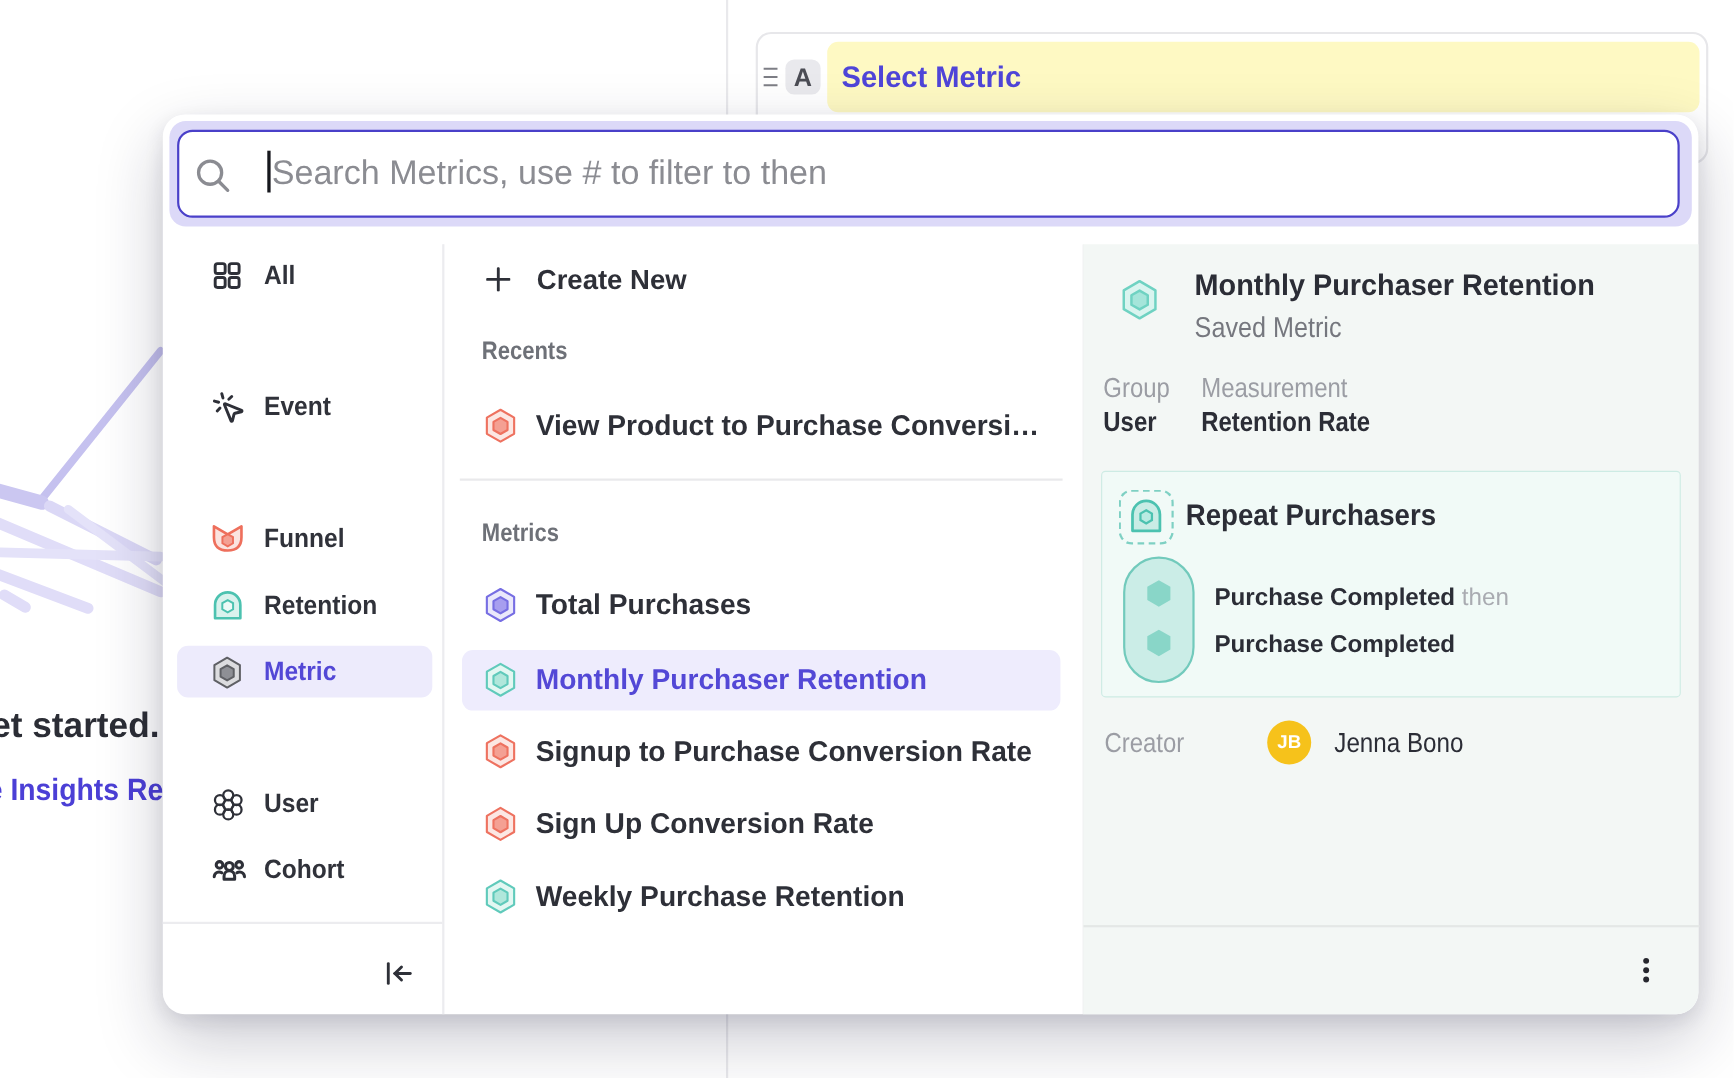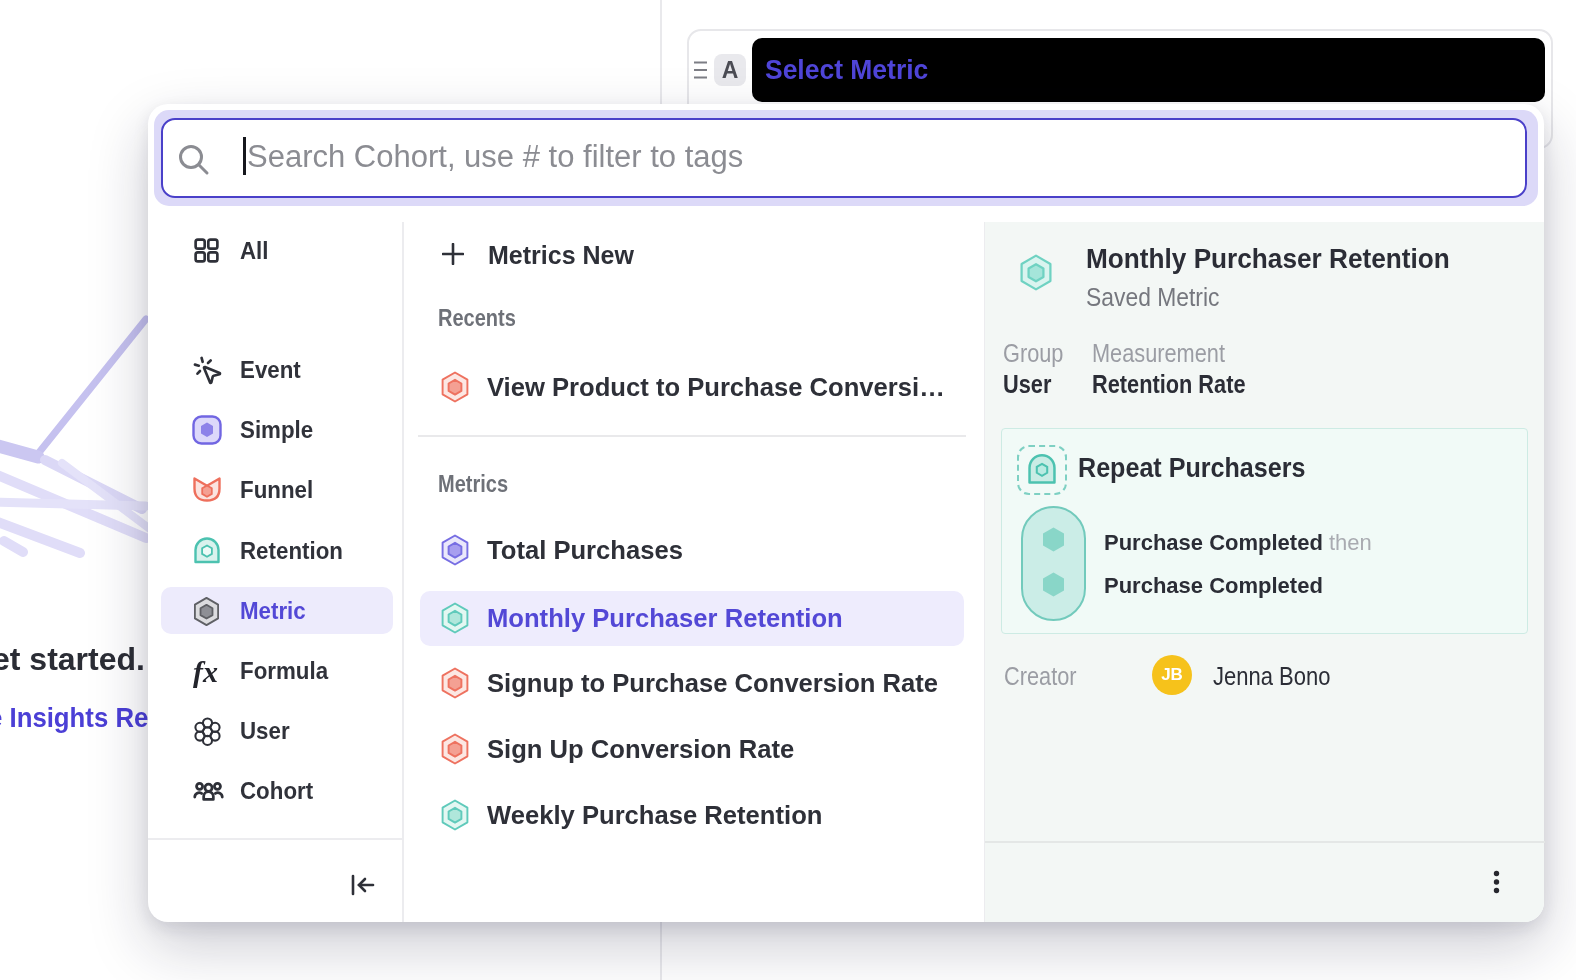--- a/index.html
+++ b/index.html
@@ -12,21 +12,21 @@
   #vline { left:660px; top:0; width:2px; height:980px; background:#e9e9ec; }
   #bgtext1 { left:-8px; top:641px; font-size:32px; font-weight:bold; color:#2b2d35; }
   #bgtext2 { left:-12px; top:702px; font-size:28px; font-weight:bold; color:#4b3fd6; transform:scaleX(.92); transform-origin:0 0; }
 
   
   #topcard { left:687px; top:29px; width:866px; height:120px; background:#fff;
     border:2px solid #e7e7ea; border-radius:14px; }
   #drag { left:694px; top:60px; width:13px; height:20px; }
   #abadge { left:714px; top:54px; width:32px; height:32px; background:#e9e9ed; border-radius:8px;
     color:#4b4c54; font-weight:bold; font-size:23px; text-align:center; line-height:32px; }
-  #selpill { left:752px; top:38px; width:793px; height:64px; background:#000000; border-radius:10px; }
+  #selpill { left:752px; top:38px; width:793px; height:64px; background:#fef9c3; border-radius:10px; }
   #selpill span { position:absolute; left:13px; top:17px; font-size:27px; font-weight:bold; color:#4f45d8; transform:scaleX(.98); transform-origin:0 0; }
 
   
   #modal { left:148px; top:104px; width:1396px; height:818px; background:#fff; border-radius:20px;
     box-shadow:0 6px 16px rgba(25,25,55,.10), 0 24px 60px rgba(25,25,55,.22); }
   #lav { left:6px; top:6px; width:1384px; height:96px; background:#dcd9f8; border-radius:15px; }
   #sinput { left:13px; top:14px; width:1366px; height:80px; background:#fff;
     border:2.5px solid #4a40c9; border-radius:14px; }
   #sicon { left:28px; top:38px; }
   #caret { left:95px; top:33px; width:2.5px; height:38px; background:#16171d; }
@@ -119,21 +119,21 @@
     </div>
 
   <div class="abs" id="modal">
     <div class="abs" id="lav"></div>
     <div class="abs" id="sinput"></div>
     <svg class="abs" id="sicon" width="36" height="36" viewBox="0 0 36 36">
       <circle cx="15" cy="15" r="10.5" fill="none" stroke="#8b8c92" stroke-width="3"></circle>
       <path d="M23 23 L31 31" stroke="#8b8c92" stroke-width="3" stroke-linecap="round"></path>
     </svg>
     <div class="abs" id="caret"></div>
-    <div class="abs" id="ph">Search Cohort, use # to filter to tags</div>
+    <div class="abs" id="ph">Search Metrics, use # to filter to then</div>
 
     <div class="abs" id="cols">
       <div id="midline"></div>
       <div id="selrow"></div>
 
       <div class="srow" style="top:6px" id="row-all">
           <span class="ic"><svg width="29" height="29" viewBox="0 0 24 24" fill="none" stroke="#2e3038" stroke-width="2.2">
               <rect x="3" y="3" width="7.5" height="7.5" rx="1.8"></rect>
               <rect x="13.5" y="3" width="7.5" height="7.5" rx="1.8"></rect>
               <rect x="3" y="13.5" width="7.5" height="7.5" rx="1.8"></rect>
@@ -144,53 +144,40 @@
       <div class="srow" style="top:125px" id="row-event">
           <span class="ic"><svg width="32" height="32" viewBox="0 0 24 24" fill="none" stroke="#2e3038" stroke-width="2" stroke-linecap="round" stroke-linejoin="round">
               <path d="M14 4.1 12 6"></path>
               <path d="m5.1 8-2.9-.8"></path>
               <path d="m6 12-1.9 2"></path>
               <path d="M7.2 2.2 8 5.1"></path>
               <path d="M9.037 9.69a.498.498 0 0 1 .653-.653l11 4.5a.5.5 0 0 1-.074.949l-4.349 1.041a1 1 0 0 0-.74.739l-1.04 4.35a.5.5 0 0 1-.95.074z"></path>
             </svg></span>
           <span class="lb">Event</span>
         </div>
-      <div class="srow" style="top:185px" id="row-simple">
-          <span class="ic"><svg width="30" height="30" viewBox="0 0 30 30">
-              <rect x="1.5" y="1.5" width="27" height="27" rx="8" fill="#dcd8fa" stroke="#7166e2" stroke-width="2.4"></rect>
-              <path d="M15 7.5 L21 11 V18.5 L15 22 L9 18.5 V11 Z" fill="#8d82e9"></path>
-            </svg></span>
-          <span class="lb">Simple</span>
-        </div>
       <div class="srow" style="top:245px" id="row-funnel">
           <span class="ic"><svg width="30" height="30" viewBox="0 0 30 30">
               <path d="M2.5 3.5 L15 10.8 L27.5 3.5 L27.5 13.5 Q27.5 25.5 15 25.5 Q2.5 25.5 2.5 13.5 Z" fill="#fbe3df" stroke="#ee6f5c" stroke-width="2.4" stroke-linejoin="round"></path>
               <path d="M15 10.5 L19.8 13.3 V18.9 L15 21.7 L10.2 18.9 V13.3 Z" fill="#f4a093" stroke="#ee6f5c" stroke-width="1.8"></path>
             </svg></span>
           <span class="lb">Funnel</span>
         </div>
       <div class="srow" style="top:306px" id="row-retention">
           <span class="ic"><svg width="30" height="30" viewBox="0 0 30 30">
               <path d="M3.5 26 V14 a11.5 11.5 0 0 1 23 0 V26 Z" fill="#d9f2ed" stroke="#4cc2b0" stroke-width="2.4" stroke-linejoin="round"></path>
               <path d="M15 9.5 L19.9 12.3 V17.9 L15 20.7 L10.1 17.9 V12.3 Z" fill="#edfaf7" stroke="#4cc2b0" stroke-width="1.8"></path>
             </svg></span>
           <span class="lb">Retention</span>
         </div>
       <div class="srow sel" style="top:366px" id="row-metric">
           <span class="ic"><svg width="29" height="31" viewBox="0 0 32 34">
               <path d="M16 2 L28.8 9.4 V24.6 L16 32 L3.2 24.6 V9.4 Z" fill="#dcdcdf" stroke="#5f6065" stroke-width="2" stroke-linejoin="round"></path>
               <path d="M16 9.6 L22.6 13.4 V21 L16 24.8 L9.4 21 V13.4 Z" fill="#8e8f95" stroke="#5f6065" stroke-width="2" stroke-linejoin="round"></path>
             </svg></span>
           <span class="lb">Metric</span>
-        </div>
-      <div class="srow" style="top:426px" id="row-formula">
-          <span class="ic"><svg width="36" height="34" viewBox="0 0 36 34">
-              <text x="1" y="26" font-family="Liberation Serif" font-style="italic" font-weight="bold" font-size="30" fill="#23242b">fx</text>
-            </svg></span>
-          <span class="lb">Formula</span>
         </div>
       <div class="srow" style="top:486px" id="row-user">
           <span class="ic"><svg width="31" height="31" viewBox="0 0 30 30" fill="none" stroke="#2e3038" stroke-width="2">
               <circle cx="15" cy="15.2" r="4.4"></circle>
               <circle cx="15" cy="6.8" r="4.4"></circle>
               <circle cx="7.7" cy="11" r="4.4"></circle>
               <circle cx="22.3" cy="11" r="4.4"></circle>
               <circle cx="7.7" cy="19.4" r="4.4"></circle>
               <circle cx="22.3" cy="19.4" r="4.4"></circle>
               <circle cx="15" cy="23.6" r="4.4"></circle>
@@ -212,21 +199,21 @@
       <svg id="collapse" viewBox="0 0 26 26" fill="none" stroke="#2e3038" stroke-width="2.6" stroke-linecap="round">
         <path d="M3 4 V22"></path>
           <path d="M23 13 H9"></path>
           <path d="M15 7 L9 13 L15 19"></path>
       </svg>
 
       <div id="createrow">
           <svg class="plus" width="22" height="22" viewBox="0 0 22 22">
             <path d="M11 1 V21 M1 11 H21" stroke="#2e3038" stroke-width="2.6" stroke-linecap="round"></path>
           </svg>
-          <span class="tx">Metrics New</span>
+          <span class="tx">Create New</span>
         </div>
       <div class="sect" style="top:83px">Recents</div>
       <div class="mrow" style="top:137px">
           <span class="ic" id="mr0"><svg width="31" height="34" viewBox="0 0 32 34">
               <path d="M16 2 L28.8 9.4 V24.6 L16 32 L3.2 24.6 V9.4 Z" fill="#fce7e3" stroke="#ee7260" stroke-width="2" stroke-linejoin="round"></path>
               <path d="M16 9.6 L22.6 13.4 V21 L16 24.8 L9.4 21 V13.4 Z" fill="#f4a093" stroke="#ee7260" stroke-width="2" stroke-linejoin="round"></path>
             </svg></span>
           <span class="tx">View Product to Purchase Conversi…</span>
         </div>
       <div id="mdivider"></div>

